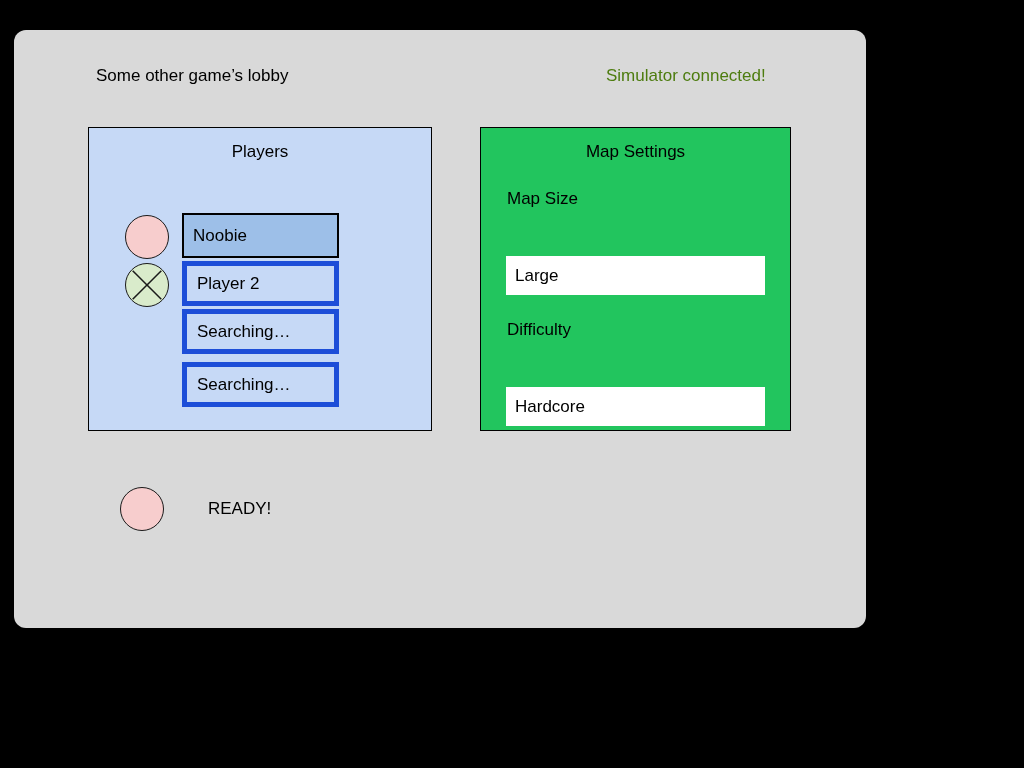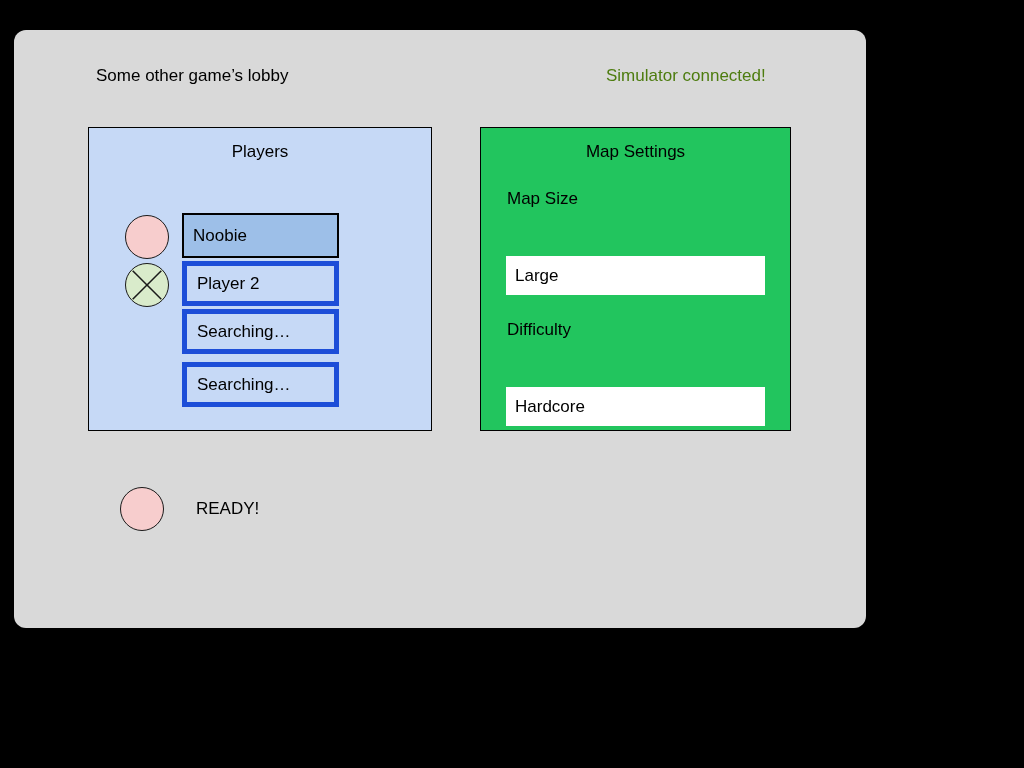--- a/index.html
+++ b/index.html
@@ -182,21 +182,21 @@
   }
   #ready-status-circle {
     width: 44px;
     height: 44px;
     border-radius: 50%;
     border: 1.5px solid #1a1a1a;
     background: #f7cdcd;
     box-sizing: border-box;
   }
   #ready-label {
-    margin-left: 32px;
+    margin-left: 44px;
     font-size: 17px;
     color: #000000;
     white-space: nowrap;
   }
 </style>
 </head>
 <body>
 
 <div id="screen">
 

